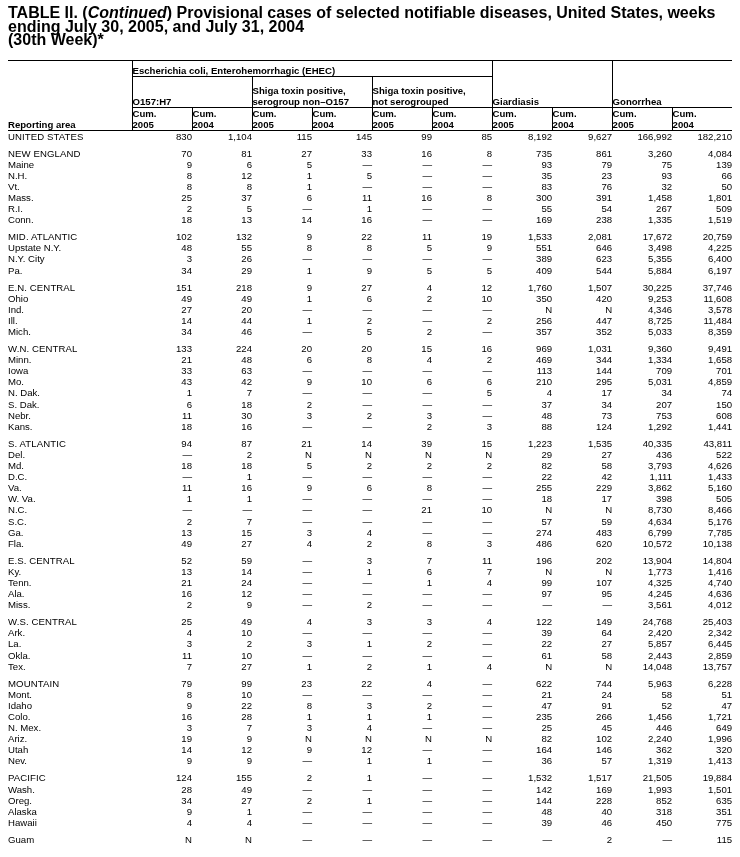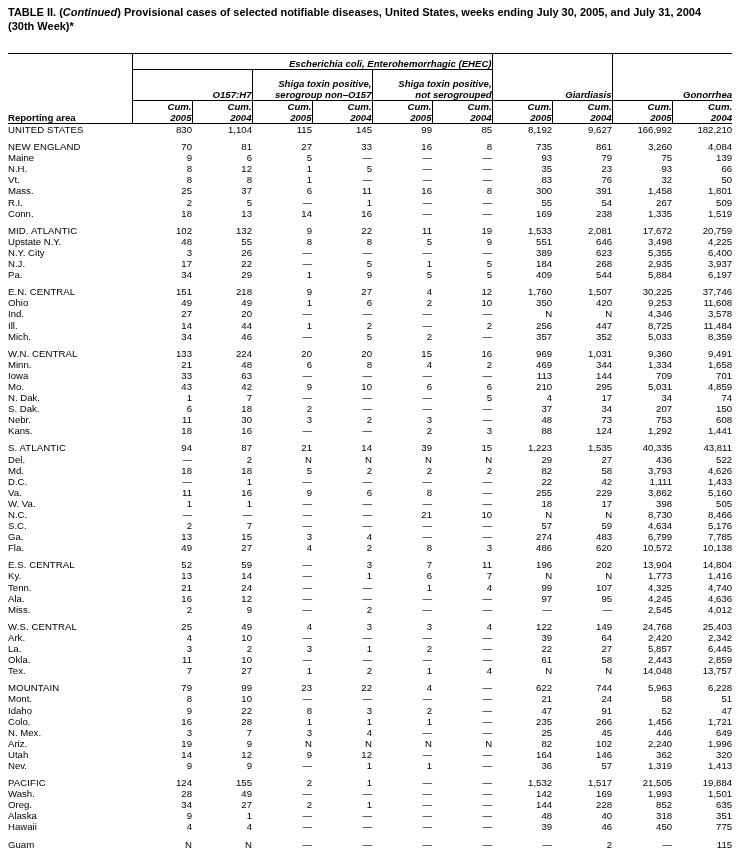--- a/index.html
+++ b/index.html
@@ -5,32 +5,32 @@
   html,body{margin:0;padding:0;background:#fff;}
   body{
     width:740px;height:857px;
     font-family:"Liberation Sans","DejaVu Sans",sans-serif;
     color:#000;
     -webkit-font-smoothing:none;
   }
   .page{position:relative;width:740px;height:857px;box-sizing:border-box;padding:6px 8px 0 8px;}
 
   
-  .title{font-size:11px;line-height:13.5px;font-weight:bold;margin:0 0 20px 0;}
+  .title{font-size:16px;line-height:13.5px;font-weight:bold;margin:0 0 13px 0;}
   .title .ital{font-style:italic;}
 
   
   table.tbl{border-collapse:collapse;width:724px;table-layout:fixed;font-size:9.6px;}
   table.tbl td,table.tbl th{padding:0;margin:0;vertical-align:bottom;}
 
   col.c-area{width:124px;}
   col.c-num{width:60px;}
 
   
-  .hdr{font-weight:bold;text-align:right;line-height:11px;padding-bottom:1px;font-style:italic;}
+  .hdr{font-weight:bold;text-align:left;line-height:11px;padding-bottom:1px;}
   .hdr-area{font-weight:bold;text-align:left;vertical-align:bottom;padding-bottom:1.5px;padding-left:1px;}
   .hdr-2line{line-height:11px;}
   .rule-bot td{border-bottom:1.1px solid #000;}
   .vl{border-left:0.9px solid #000;}
   .bb{border-bottom:0.9px solid #000;}
   .bt{border-top:0.9px solid #000;}
 
   
   tr.drow td{height:11.1px;line-height:11.1px;font-size:9.6px;}
   td.area{text-align:left;padding-left:1px;white-space:nowrap;}
@@ -281,33 +281,20 @@
           <td class="num">—</td>
           <td class="num">—</td>
           <td class="num">—</td>
           <td class="num">—</td>
           <td class="num">389</td>
           <td class="num">623</td>
           <td class="num">5,355</td>
           <td class="num">6,400</td>
         </tr>
         <tr class="drow">
-          <td class="area">N.J.</td>
-          <td class="num">17</td>
-          <td class="num">22</td>
-          <td class="num">—</td>
-          <td class="num">5</td>
-          <td class="num">1</td>
-          <td class="num">5</td>
-          <td class="num">184</td>
-          <td class="num">268</td>
-          <td class="num">2,935</td>
-          <td class="num">3,937</td>
-        </tr>
-        <tr class="drow">
           <td class="area">Pa.</td>
           <td class="num">34</td>
           <td class="num">29</td>
           <td class="num">1</td>
           <td class="num">9</td>
           <td class="num">5</td>
           <td class="num">5</td>
           <td class="num">409</td>
           <td class="num">544</td>
           <td class="num">5,884</td>
@@ -679,21 +666,21 @@
         <tr class="drow">
           <td class="area">Miss.</td>
           <td class="num">2</td>
           <td class="num">9</td>
           <td class="num">—</td>
           <td class="num">2</td>
           <td class="num">—</td>
           <td class="num">—</td>
           <td class="num">—</td>
           <td class="num">—</td>
-          <td class="num">2,545</td>
+          <td class="num">3,561</td>
           <td class="num">4,012</td>
         </tr>
         <tr class="gap">
           <td colspan="11"></td>
         </tr>
         <tr class="drow grp">
           <td class="area">W.S. CENTRAL</td>
           <td class="num">25</td>
           <td class="num">49</td>
           <td class="num">4</td>

